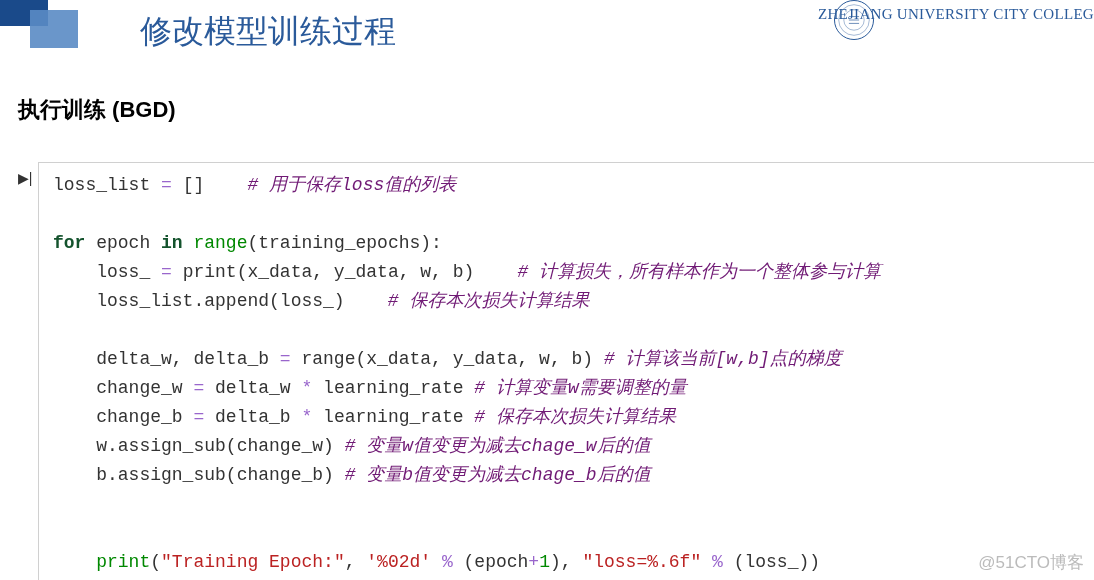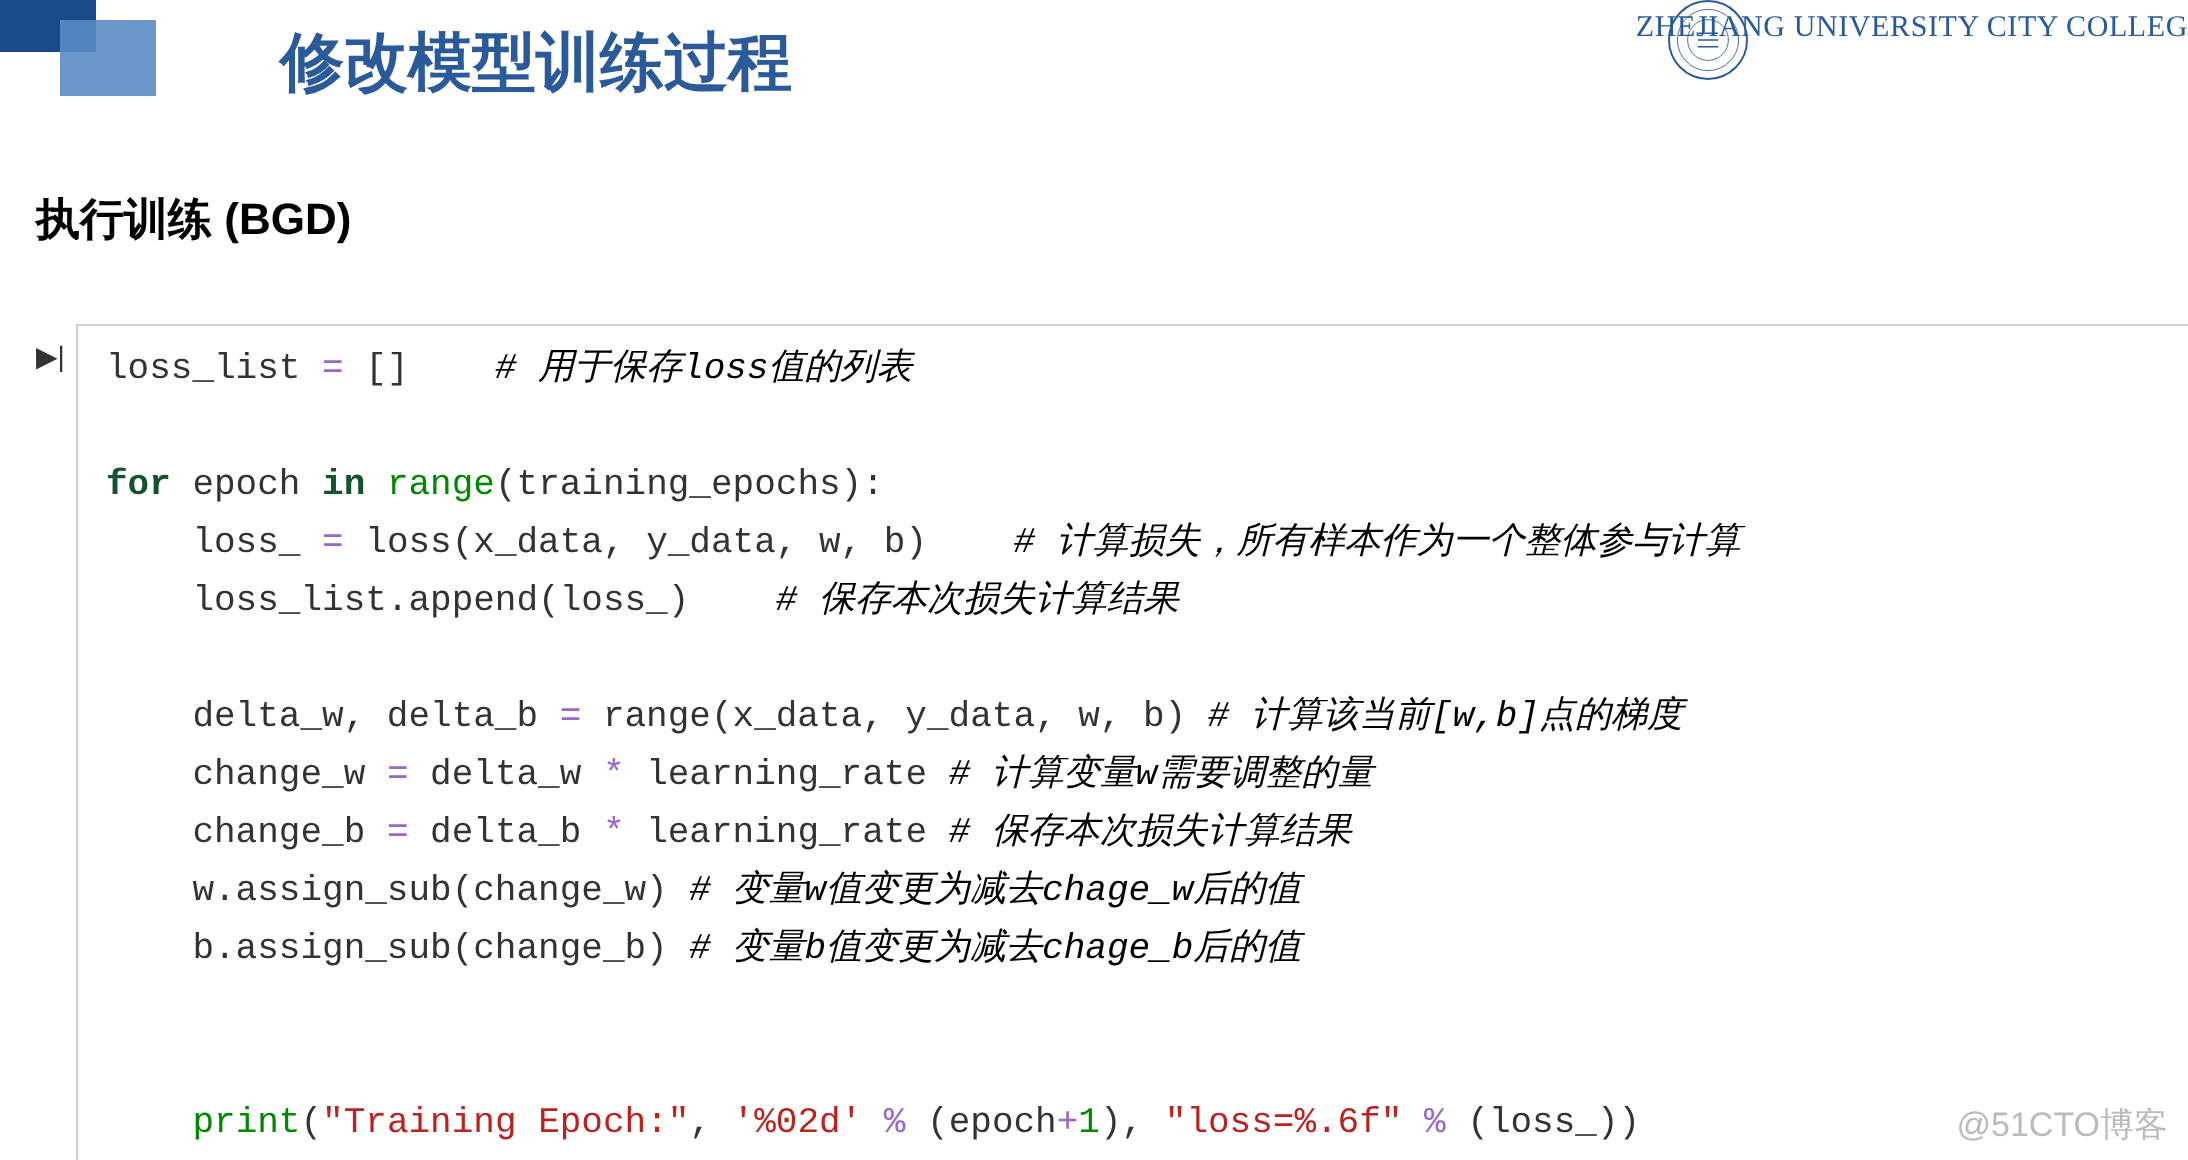--- a/index.html
+++ b/index.html
@@ -41,21 +41,21 @@
     top: 6px; right: 0;
     font-family: "Times New Roman", serif;
     font-size: 15px;
     color: #2a5a9a;
     letter-spacing: 0.3px;
   }
   .slide-title {
     position: absolute;
     top: 10px; left: 140px;
     font-size: 32px;
-    font-weight: bold;
+    font-weight: normal;
     color: #2a5a9a;
   }
   .subtitle {
     position: absolute;
     top: 95px; left: 18px;
     font-size: 22px;
     font-weight: bold;
     color: #000;
   }
   .code-wrap {
@@ -82,21 +82,21 @@
     font-family: "Courier New", "SimSun", monospace;
     font-size: 18px;
     line-height: 29px;
     white-space: pre;
     overflow: hidden;
     color: #333;
   }
   .kw { color: #14532d; font-weight: bold; }
   .bi { color: #008800; }
   .op { color: #9966cc; }
-  .cm { color: #000000; font-style: italic; }
+  .cm { color: #701a75; font-style: italic; }
   .st { color: #bb2222; }
   .nm { color: #008800; }
   .watermark {
     position: absolute;
     right: 10px;
     bottom: 6px;
     font-size: 17px;
     color: #bbb;
   }
 </style>
@@ -117,21 +117,21 @@
 
 <div class="slide-title">修改模型训练过程</div>
 
 <div class="subtitle">执行训练  (BGD)</div>
 
 <div class="code-wrap">
   <div class="run-icon">▶|</div>
   <div class="code-block"><span>loss_list </span><span class="op">=</span><span> []    </span><span class="cm"># 用于保存loss值的列表</span>
 
 <span class="kw">for</span><span> epoch </span><span class="kw">in</span><span> </span><span class="bi">range</span><span>(training_epochs):</span>
-<span>    loss_ </span><span class="op">=</span><span> loss(x_data, y_data, w, b)    </span><span class="cm"># 计算损失，所有样本作为一个整体参与计算</span>
+<span>    loss_ </span><span class="op">=</span><span> print(x_data, y_data, w, b)    </span><span class="cm"># 计算损失，所有样本作为一个整体参与计算</span>
 <span>    loss_list.append(loss_)    </span><span class="cm"># 保存本次损失计算结果</span>
 
 <span>    delta_w, delta_b </span><span class="op">=</span><span> range(x_data, y_data, w, b) </span><span class="cm"># 计算该当前[w,b]点的梯度</span>
 <span>    change_w </span><span class="op">=</span><span> delta_w </span><span class="op">*</span><span> learning_rate </span><span class="cm"># 计算变量w需要调整的量</span>
 <span>    change_b </span><span class="op">=</span><span> delta_b </span><span class="op">*</span><span> learning_rate </span><span class="cm"># 保存本次损失计算结果</span>
 <span>    w.assign_sub(change_w) </span><span class="cm"># 变量w值变更为减去chage_w后的值</span>
 <span>    b.assign_sub(change_b) </span><span class="cm"># 变量b值变更为减去chage_b后的值</span>
 
 
 <span>    </span><span class="bi">print</span><span>(</span><span class="st">"Training Epoch:"</span><span>, </span><span class="st">'%02d'</span><span> </span><span class="op">%</span><span> (epoch</span><span class="op">+</span><span class="nm">1</span><span>), </span><span class="st">"loss=%.6f"</span><span> </span><span class="op">%</span><span> (loss_))</span>

